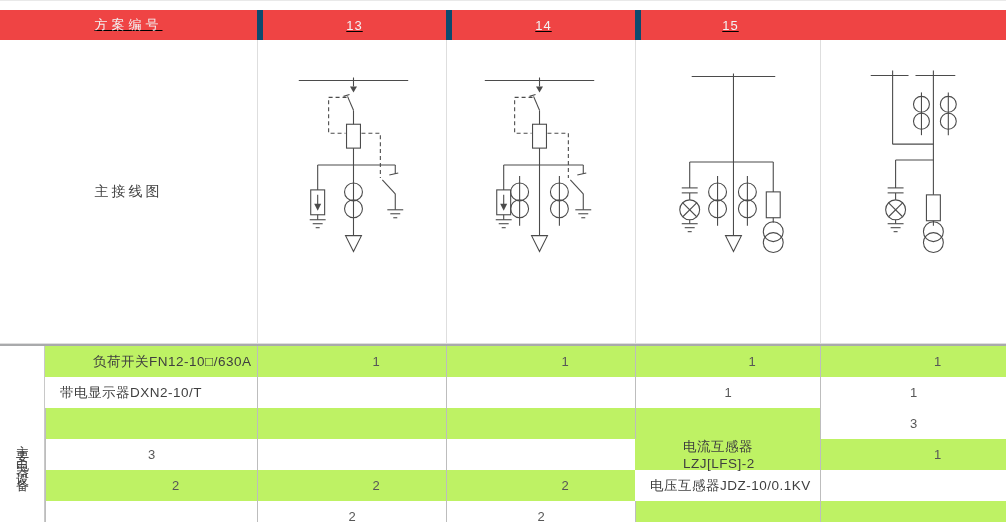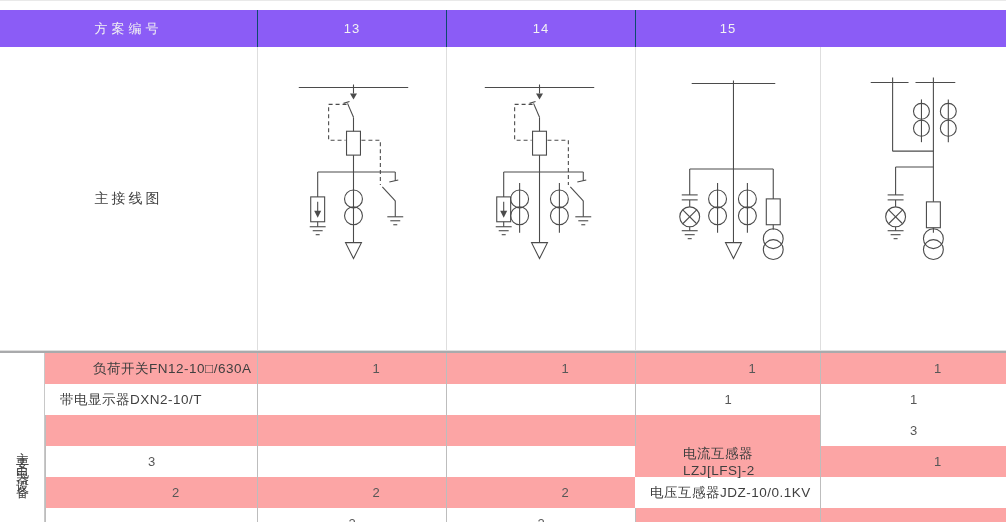--- a/index.html
+++ b/index.html
@@ -2,45 +2,45 @@
 <html><head>
 <meta charset="utf-8">
 <style>
   * { margin:0; padding:0; box-sizing:border-box; }
   html,body { width:1006px; height:522px; background:#ffffff; overflow:hidden;
     font-family:"Liberation Sans","DejaVu Sans",sans-serif; }
   .page { width:1006px; height:522px; border-top:1px solid #e9e9e9; padding-top:9px; }
 
   
   .thead { display:grid; grid-template-columns:257px 189px 189px 185px 186px;
-    height:37px; background:#8b5cf6; }
+    height:30px; background:#ef4444;text-decoration:underline; }
   .th { color:#f2f2f3; font-size:13px; display:flex; align-items:center;
     justify-content:center; letter-spacing:1px; }
-  .th + .th { border-left:1px solid #0c4a6e; }
+  .th + .th { border-left:6px solid #0c4a6e; }
   .th-label { letter-spacing:4px; }
 
   
   .diagrow { display:grid; grid-template-columns:257px 189px 189px 185px 186px;
     height:304px; border-bottom:1px solid #dedede; }
   .diag-label { display:flex; align-items:center; justify-content:center;
     font-size:14px; color:#3f3f3f; letter-spacing:3px; }
   .diag-cell { border-left:1px solid #dedede; display:flex; justify-content:center; }
 
   
   .equip { display:grid; grid-template-columns:45px 212px 189px 189px 185px 186px;
     grid-auto-rows:31px; border-top:2px solid #a9aaac; border-bottom:2px solid #a9aaac; }
   .vlabel { grid-row:1 / span 7; grid-column:1; border-right:1px solid #c8c8c8;
     display:flex; align-items:center; justify-content:center;
     writing-mode:vertical-rl; text-orientation:upright; letter-spacing:7px;
     font-size:13px; color:#3f3f3f; background:#ffffff; }
   .ename { font-size:13.5px; color:#3f3f3f; display:flex; align-items:center;
     padding-left:15px; letter-spacing:0.5px; }
   .eval { font-size:13px; color:#575757; display:flex; align-items:center;
     justify-content:center; border-left:1px solid #bdbdbd; }
-  .stripe { background:#fca5a5;padding-left:48px; }
+  .stripe { background:#bef264;padding-left:48px; }
 
   
   svg { display:block; }
   .ln   { stroke:#4b4b4b; stroke-width:1.1; fill:none; }
   .dash { stroke:#4b4b4b; stroke-width:1.1; fill:none; stroke-dasharray:4 3; }
   .fill { fill:#4b4b4b; stroke:none; }
 </style>
 </head>
 <body>
 

